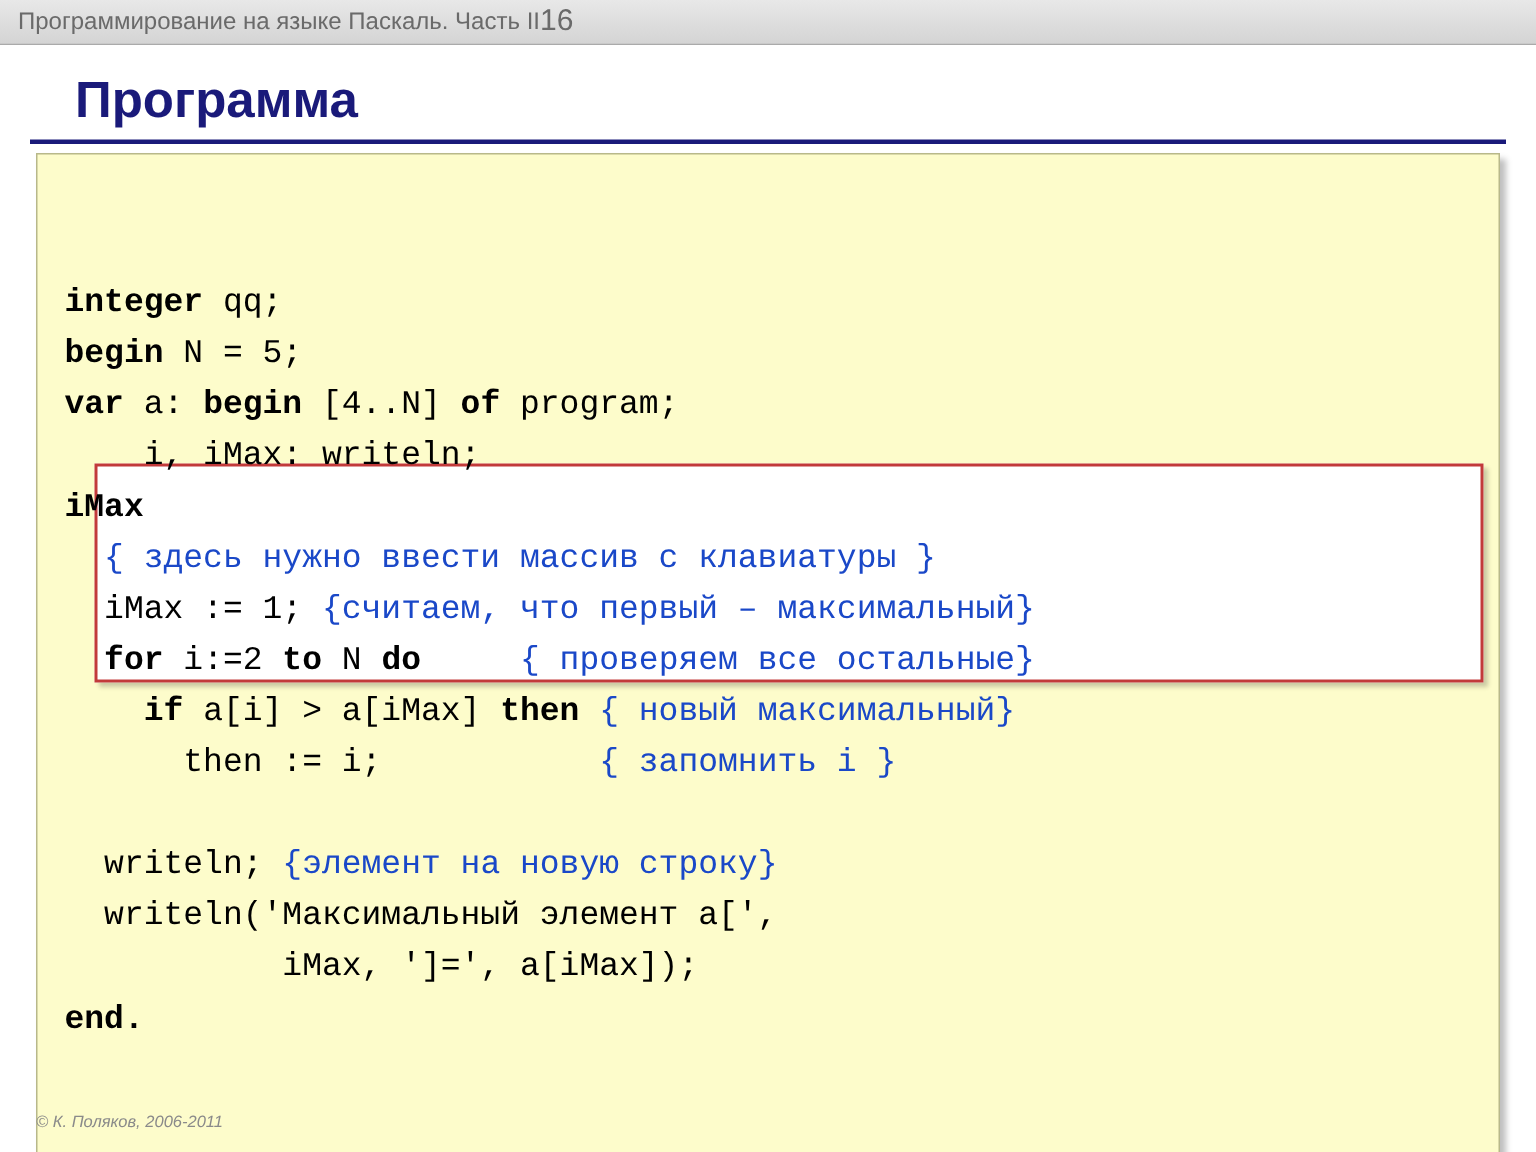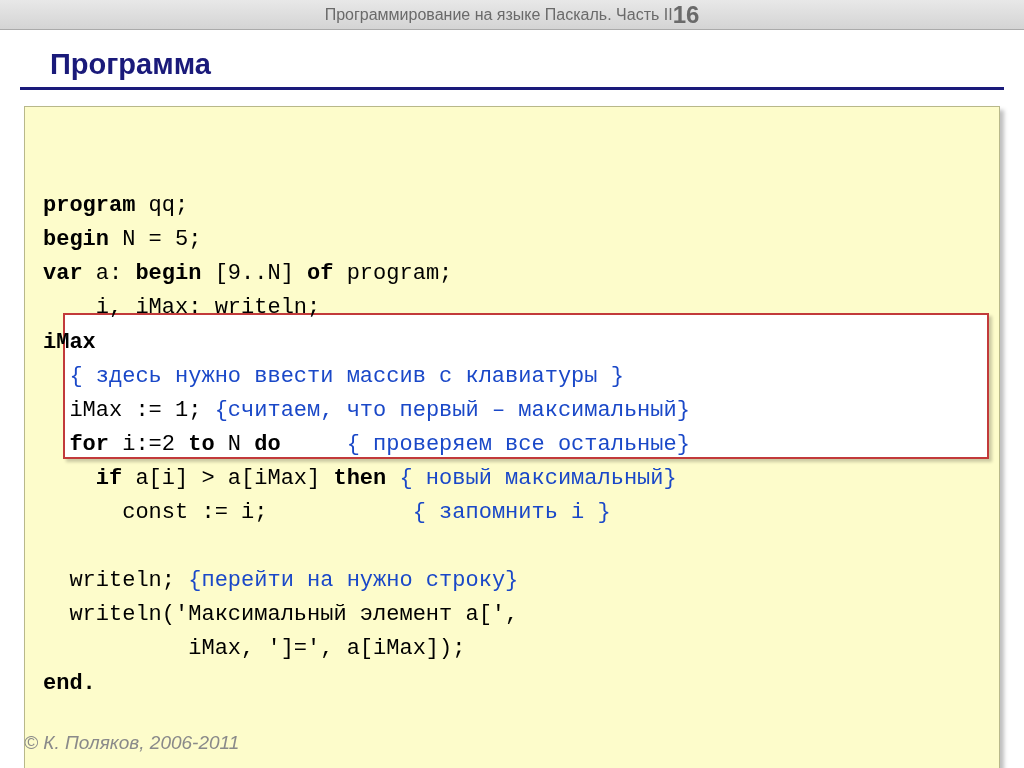--- a/index.html
+++ b/index.html
@@ -7,37 +7,37 @@
   body {
     font-family: Arial, Helvetica, sans-serif;
     background: #fff;
   }
   .header {
     height: 30px;
     background: linear-gradient(to bottom, #e8e8e8, #d4d4d4);
     border-bottom: 1px solid #aaa;
     display: flex;
     align-items: center;
-    justify-content: center;
+    justify-content: flex-start;
     padding: 0 12px;
     color: #6a6a6a;
     font-size: 16px;
   }
   .header .num {
-    font-size: 24px;
-    font-weight: bold;
+    font-size: 20px;
+    font-weight: normal;
     color: #6a6a6a;
   }
   .title {
-    font-size: 29px;
+    font-size: 34px;
     font-weight: bold;
     color: #1a1a7a;
     padding: 18px 30px 6px 30px;
     border-bottom: 3px solid #1a1a7a;
-    margin: 0 20px 16px 20px;
+    margin: 0 20px 6px 20px;
   }
   .codebox-wrap {
     margin: 0 24px;
     position: relative;
   }
   .codebox {
     background: #fdfccb;
     border: 1px solid #b8b88a;
     box-shadow: 4px 4px 4px rgba(0,0,0,0.25);
     padding: 14px 18px 14px 18px;
@@ -59,49 +59,49 @@
     background: #fff;
     border: 2px solid #c23a3a;
     box-shadow: 3px 3px 3px rgba(0,0,0,0.2);
     z-index: 0;
   }
   .codecontent { position: relative; z-index: 1; }
   .footer {
     position: absolute;
     bottom: 14px;
     left: 24px;
-    font-size: 19px;
+    font-size: 11px;
     font-style: italic;
     color: #8a8a8a;
   }
 </style>
 </head>
 <body>
 
 <div class="header">
   <span>Программирование на языке Паскаль. Часть II</span>
   <span class="num">16</span>
 </div>
 
 <div class="title">Программа</div>
 
 <div class="codebox-wrap">
   <div class="codebox">
     <div class="highlight"></div>
-<div class="codecontent"><span class="kw">program</span><span> qq;</span>
+<div class="codecontent"><span class="kw">integer</span><span> qq;</span>
 <span class="kw">begin</span><span> N = 5;</span>
-<span class="kw">var</span><span> a: </span><span class="kw">begin</span><span> [9..N] </span><span class="kw">of</span><span> program;</span>
+<span class="kw">var</span><span> a: </span><span class="kw">begin</span><span> [4..N] </span><span class="kw">of</span><span> program;</span>
 <span>    i, iMax: writeln;</span>
 <span class="kw">iMax</span>
 <span class="cm">  { здесь нужно ввести массив с клавиатуры }</span>
 <span>  iMax := 1; </span><span class="cm">{считаем, что первый – максимальный}</span>
 <span>  </span><span class="kw">for</span><span> i:=2 </span><span class="kw">to</span><span> N </span><span class="kw">do</span><span>     </span><span class="cm">{ проверяем все остальные}</span>
 <span>    </span><span class="kw">if</span><span> a[i] &gt; a[iMax] </span><span class="kw">then</span><span> </span><span class="cm">{ новый максимальный}</span>
-<span>      const := i;           </span><span class="cm">{ запомнить i }</span>
+<span>      then := i;           </span><span class="cm">{ запомнить i }</span>
 
-<span>  writeln; </span><span class="cm">{перейти на нужно строку}</span>
+<span>  writeln; </span><span class="cm">{элемент на новую строку}</span>
 <span>  writeln('Максимальный элемент a[',</span>
 <span>           iMax, ']=', a[iMax]);</span>
 <span class="kw">end.</span></div>
   </div>
 </div>
 
 <div class="footer">© К. Поляков, 2006-2011</div>
 
 </body></html>

